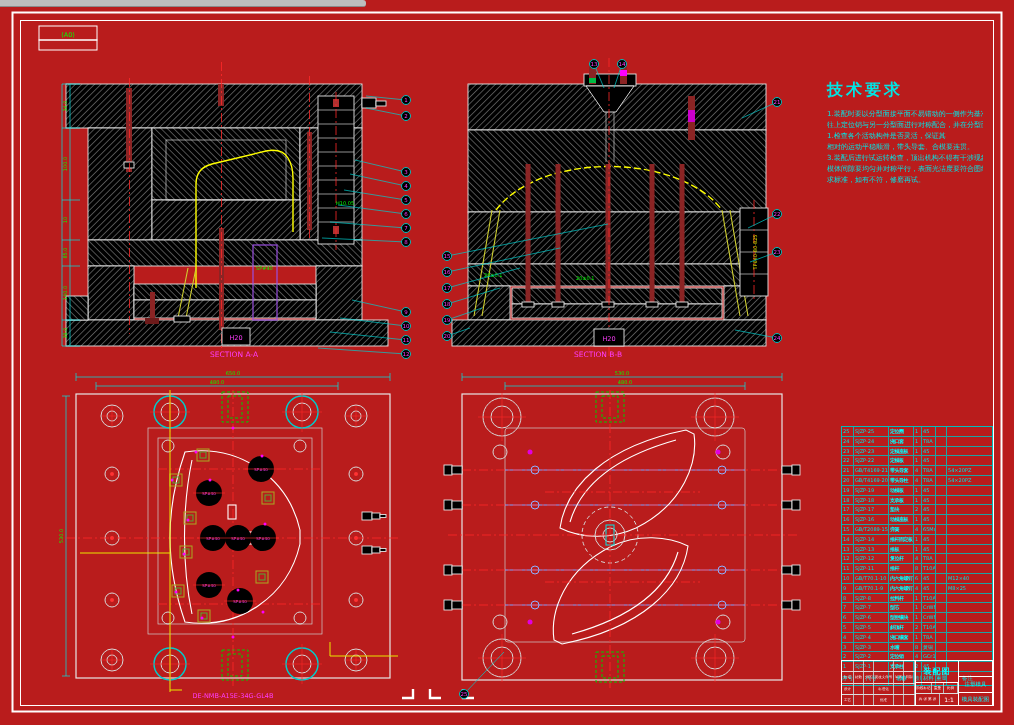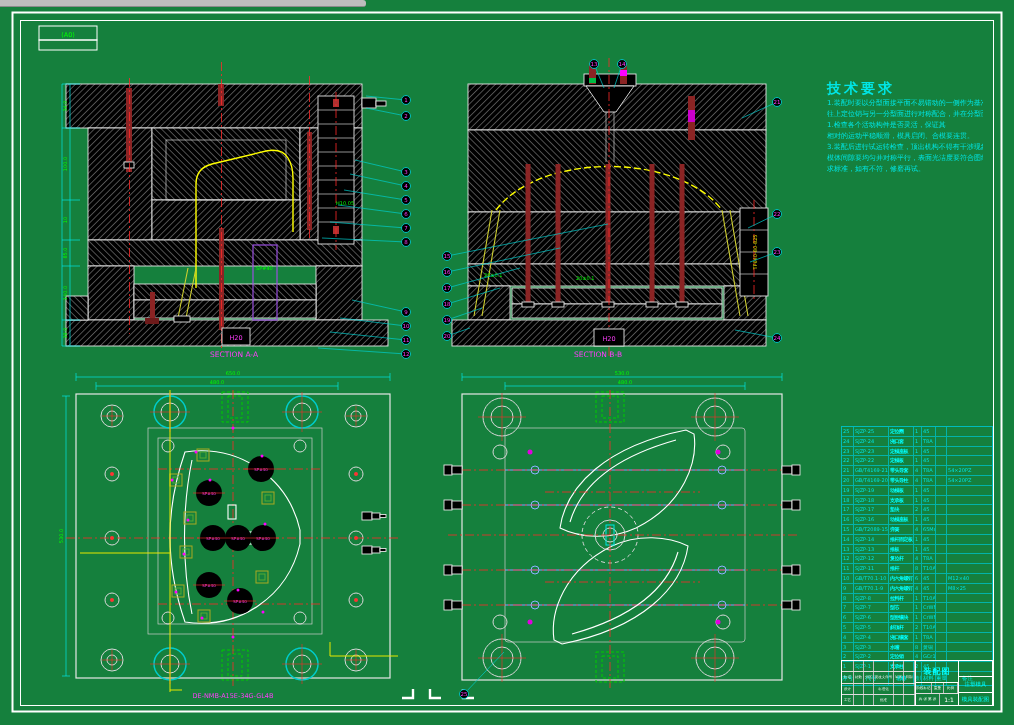--- a/index.html
+++ b/index.html
@@ -1,16 +1,16 @@
 <!DOCTYPE html>
 <html><head>
 <meta charset="utf-8">
 <style>
   html,body{margin:0;padding:0;background:#000;}
-  #canvas{position:relative;width:1014px;height:725px;background:#15803d;overflow:hidden;
+  #canvas{position:relative;width:1014px;height:725px;background:#b91c1c;overflow:hidden;
           font-family:"DejaVu Sans",sans-serif;}
   .abs{position:absolute;left:0;top:0;}
   svg text{font-family:"DejaVu Sans",sans-serif;}
   
   .pl{stroke:#e6e6e6;stroke-width:.9;}
   .pl2{fill:none;stroke:#e6e6e6;stroke-width:1.2;}
   .thin{fill:none;stroke:#cfcfcf;stroke-width:.7;}
   .blk{fill:#000;stroke:#e6e6e6;stroke-width:.9;}
   .yl{fill:none;stroke:#ffff00;stroke-width:1.4;}
   .yl2{fill:none;stroke:#e8e800;stroke-width:1;}
@@ -32,21 +32,21 @@
   .fold{fill:none;stroke:#fff;stroke-width:2.4;}
   .fr1{fill:none;stroke:#fff;stroke-width:1;}
   .fr2{fill:none;stroke:#fff;stroke-width:2;}
   .tg{fill:#00ff00;} .tm{fill:#ff3dfc;} .ty{fill:#e8e800;}
   .s5{font-size:5px;} .s6{font-size:6.5px;} .s7{font-size:7.5px;}
   
   #topbar{position:absolute;left:0;top:0;width:366px;height:6px;background:#bdbdbd;
           border-radius:0 3px 3px 0;border-bottom:1px solid #8a8a8a;}
   
   #techreq{position:absolute;left:827px;top:80px;width:156px;color:#00e5e5;}
-  #techreq .trt{font-size:14px;letter-spacing:3px;font-weight:bold;}
+  #techreq .trt{font-size:16px;letter-spacing:3px;margin-bottom:8px;font-weight:bold;}
   #techreq .trl{font-size:7px;line-height:11px;white-space:nowrap;overflow:hidden;}
   
   #bom{position:absolute;left:841px;top:426px;width:150px;border:1px solid #00bcbc;box-sizing:content-box;}
   .bom-row{display:grid;grid-template-columns:12px 35px 25px 8px 14px 11px 41px;height:8.8px;
            border-bottom:1px solid rgba(0,188,188,.85);}
   .bc{display:block;border-right:1px solid rgba(0,188,188,.85);color:#00e0e0;font-size:5px;
       line-height:8px;overflow:hidden;white-space:nowrap;padding-left:1px;box-sizing:border-box;}
   .bc6{border-right:none;}
   .bc2{font-weight:bold;letter-spacing:-.5px;color:#00ffff;}
   #bom-header{display:grid;grid-template-columns:12px 35px 25px 8px 14px 11px 41px;height:13px;}
@@ -504,21 +504,21 @@
       </g>
   </svg>
 
   <div id="topbar"></div>
 
   <div id="techreq">
     <div class="trt">技术要求</div>
     <div class="trl">1.装配时要以分型面接平面不易错动的一侧作为基准，</div>
     <div class="trl">往上定位销与另一分型面进行对称配合，并在分型面留有间隙。</div>
     <div class="trl">1.检查各个活动构件是否灵活，保证其</div>
-    <div class="trl">相对的运动平稳顺滑，模具启闭、合模要连贯。</div>
+    <div class="trl">相对的运动平稳顺滑，带头导套、合模要连贯。</div>
     <div class="trl">3.装配后进行试运转检查，顶出机构不得有干涉现象，</div>
     <div class="trl">模体间隙要均匀并对称平行，表面光洁度要符合图纸要</div>
     <div class="trl">求标准，如有不符，修磨再试。</div>
   </div>
 
   <div id="bom">
     <div id="bom-rows">
         <div class="bom-row">
           <span class="bc bc0">25</span>
           <span class="bc bc1">SJZP-25</span>

